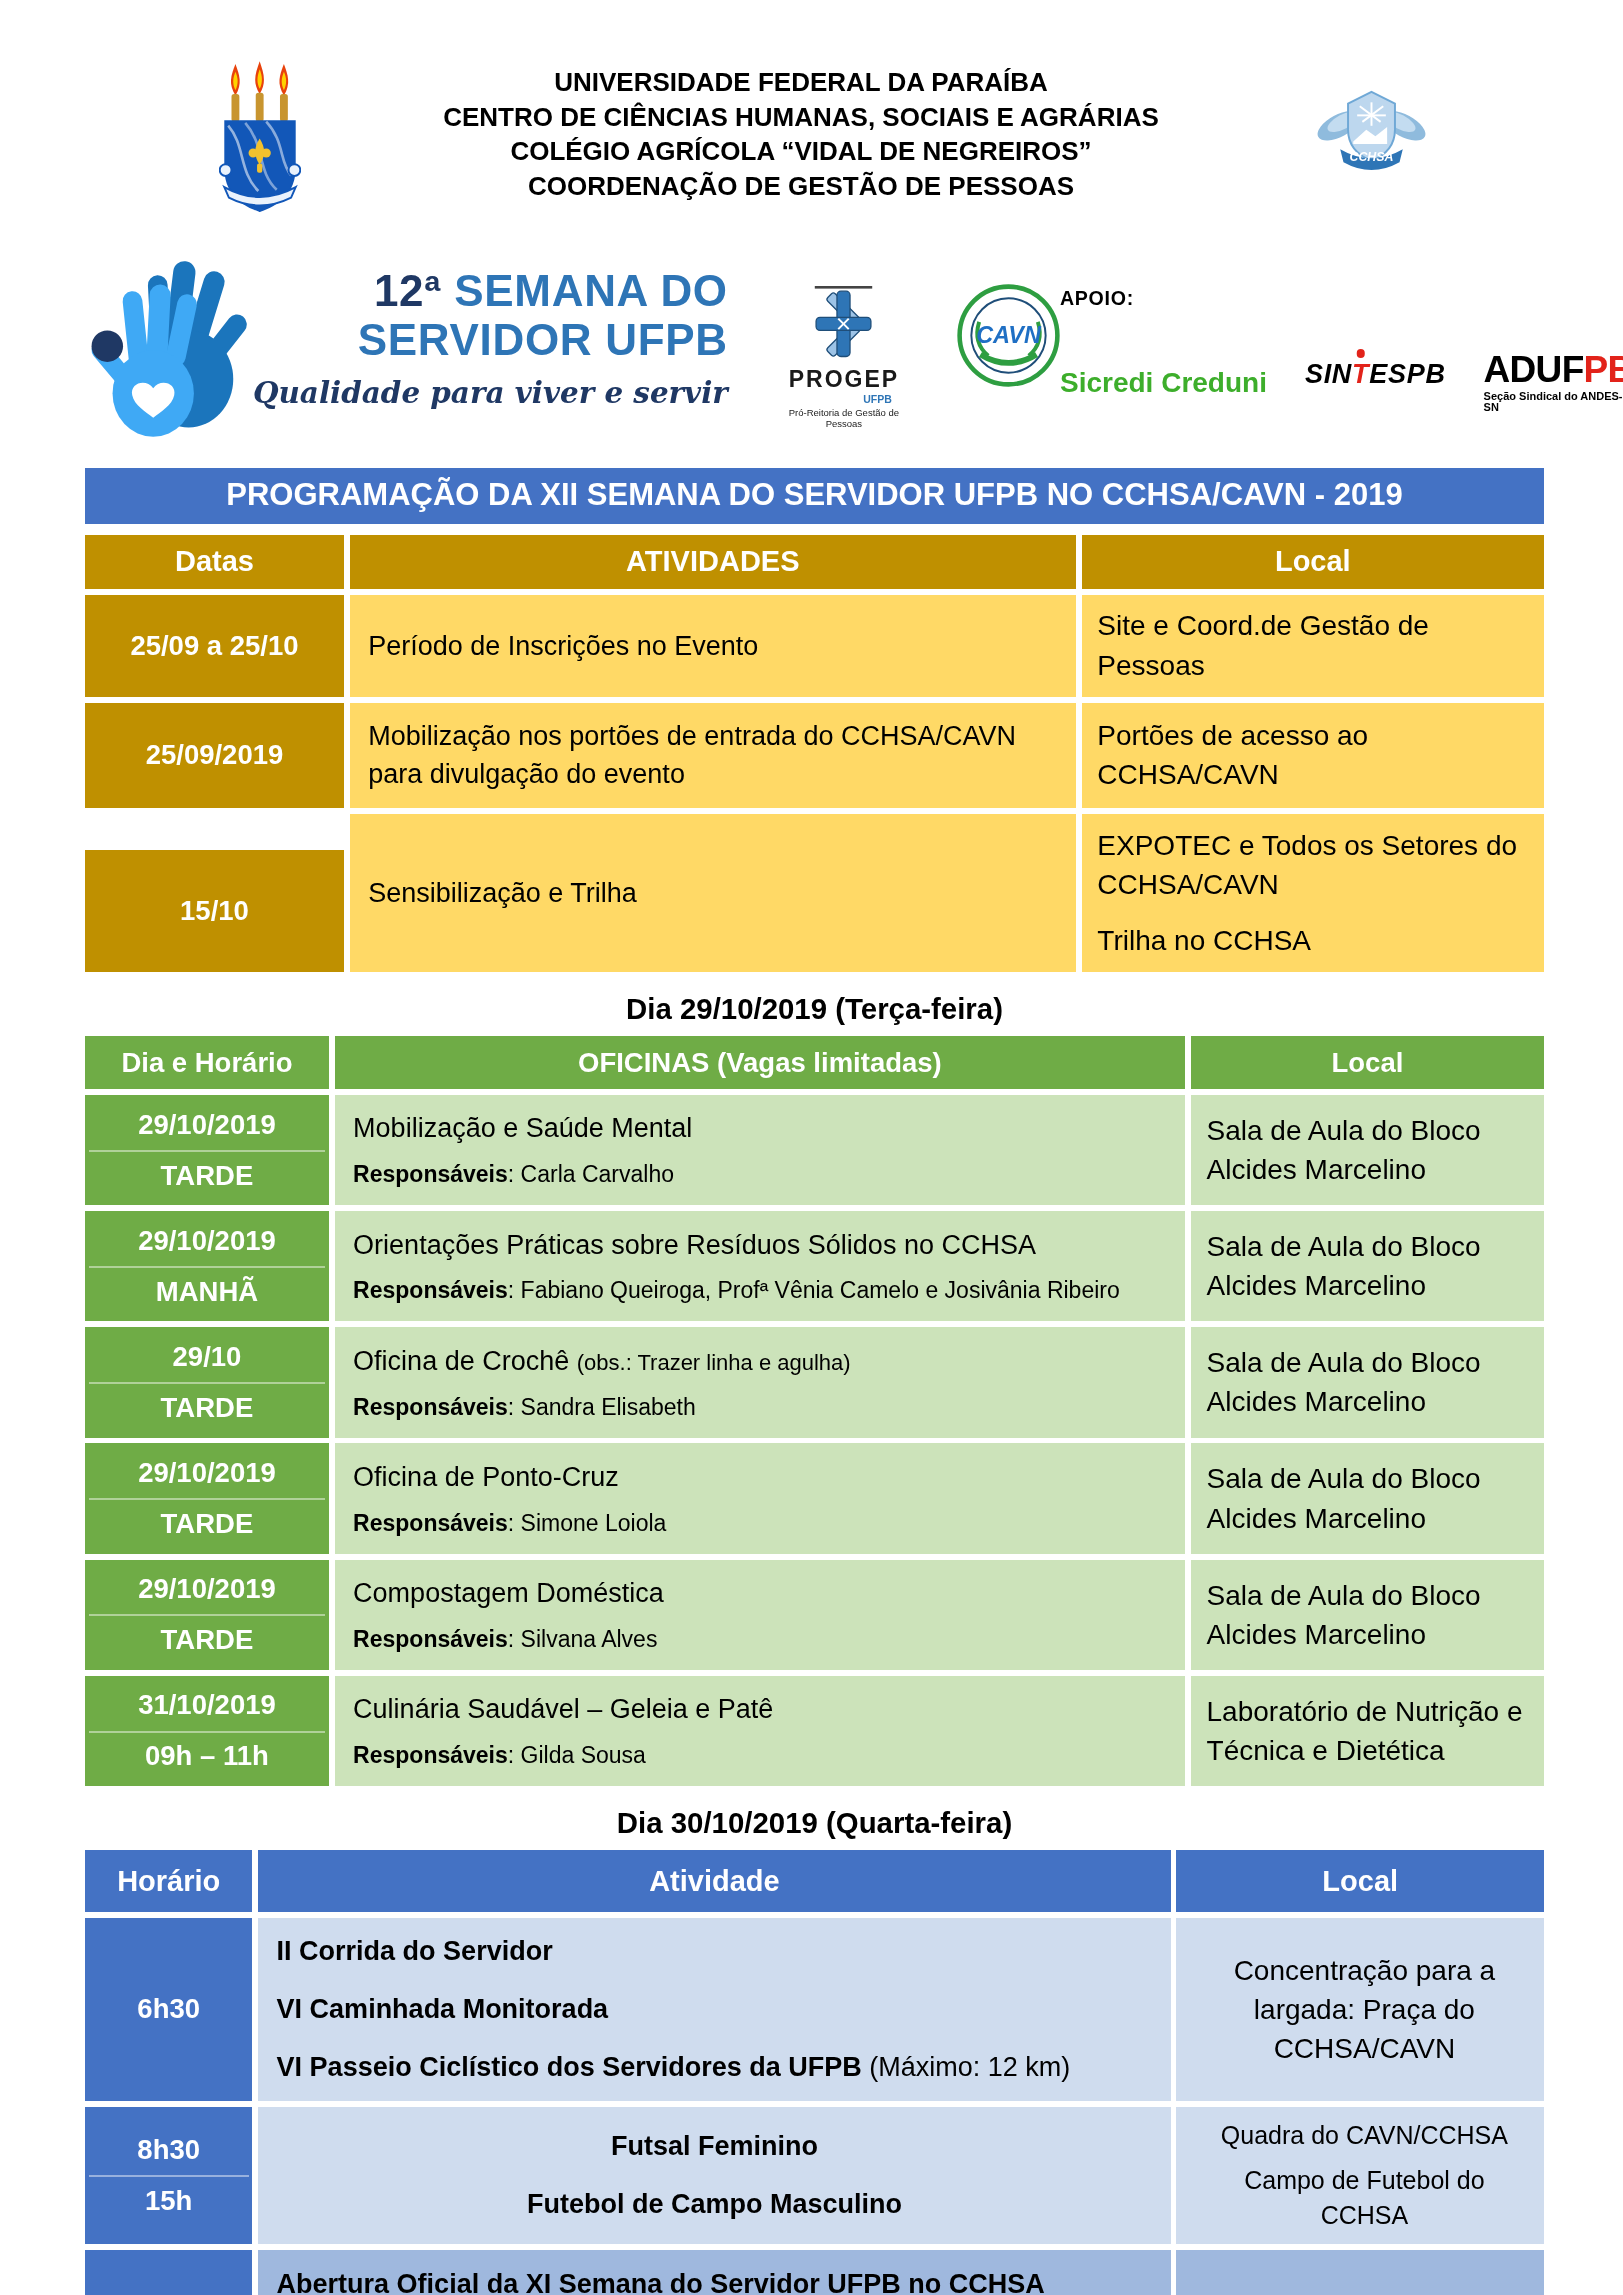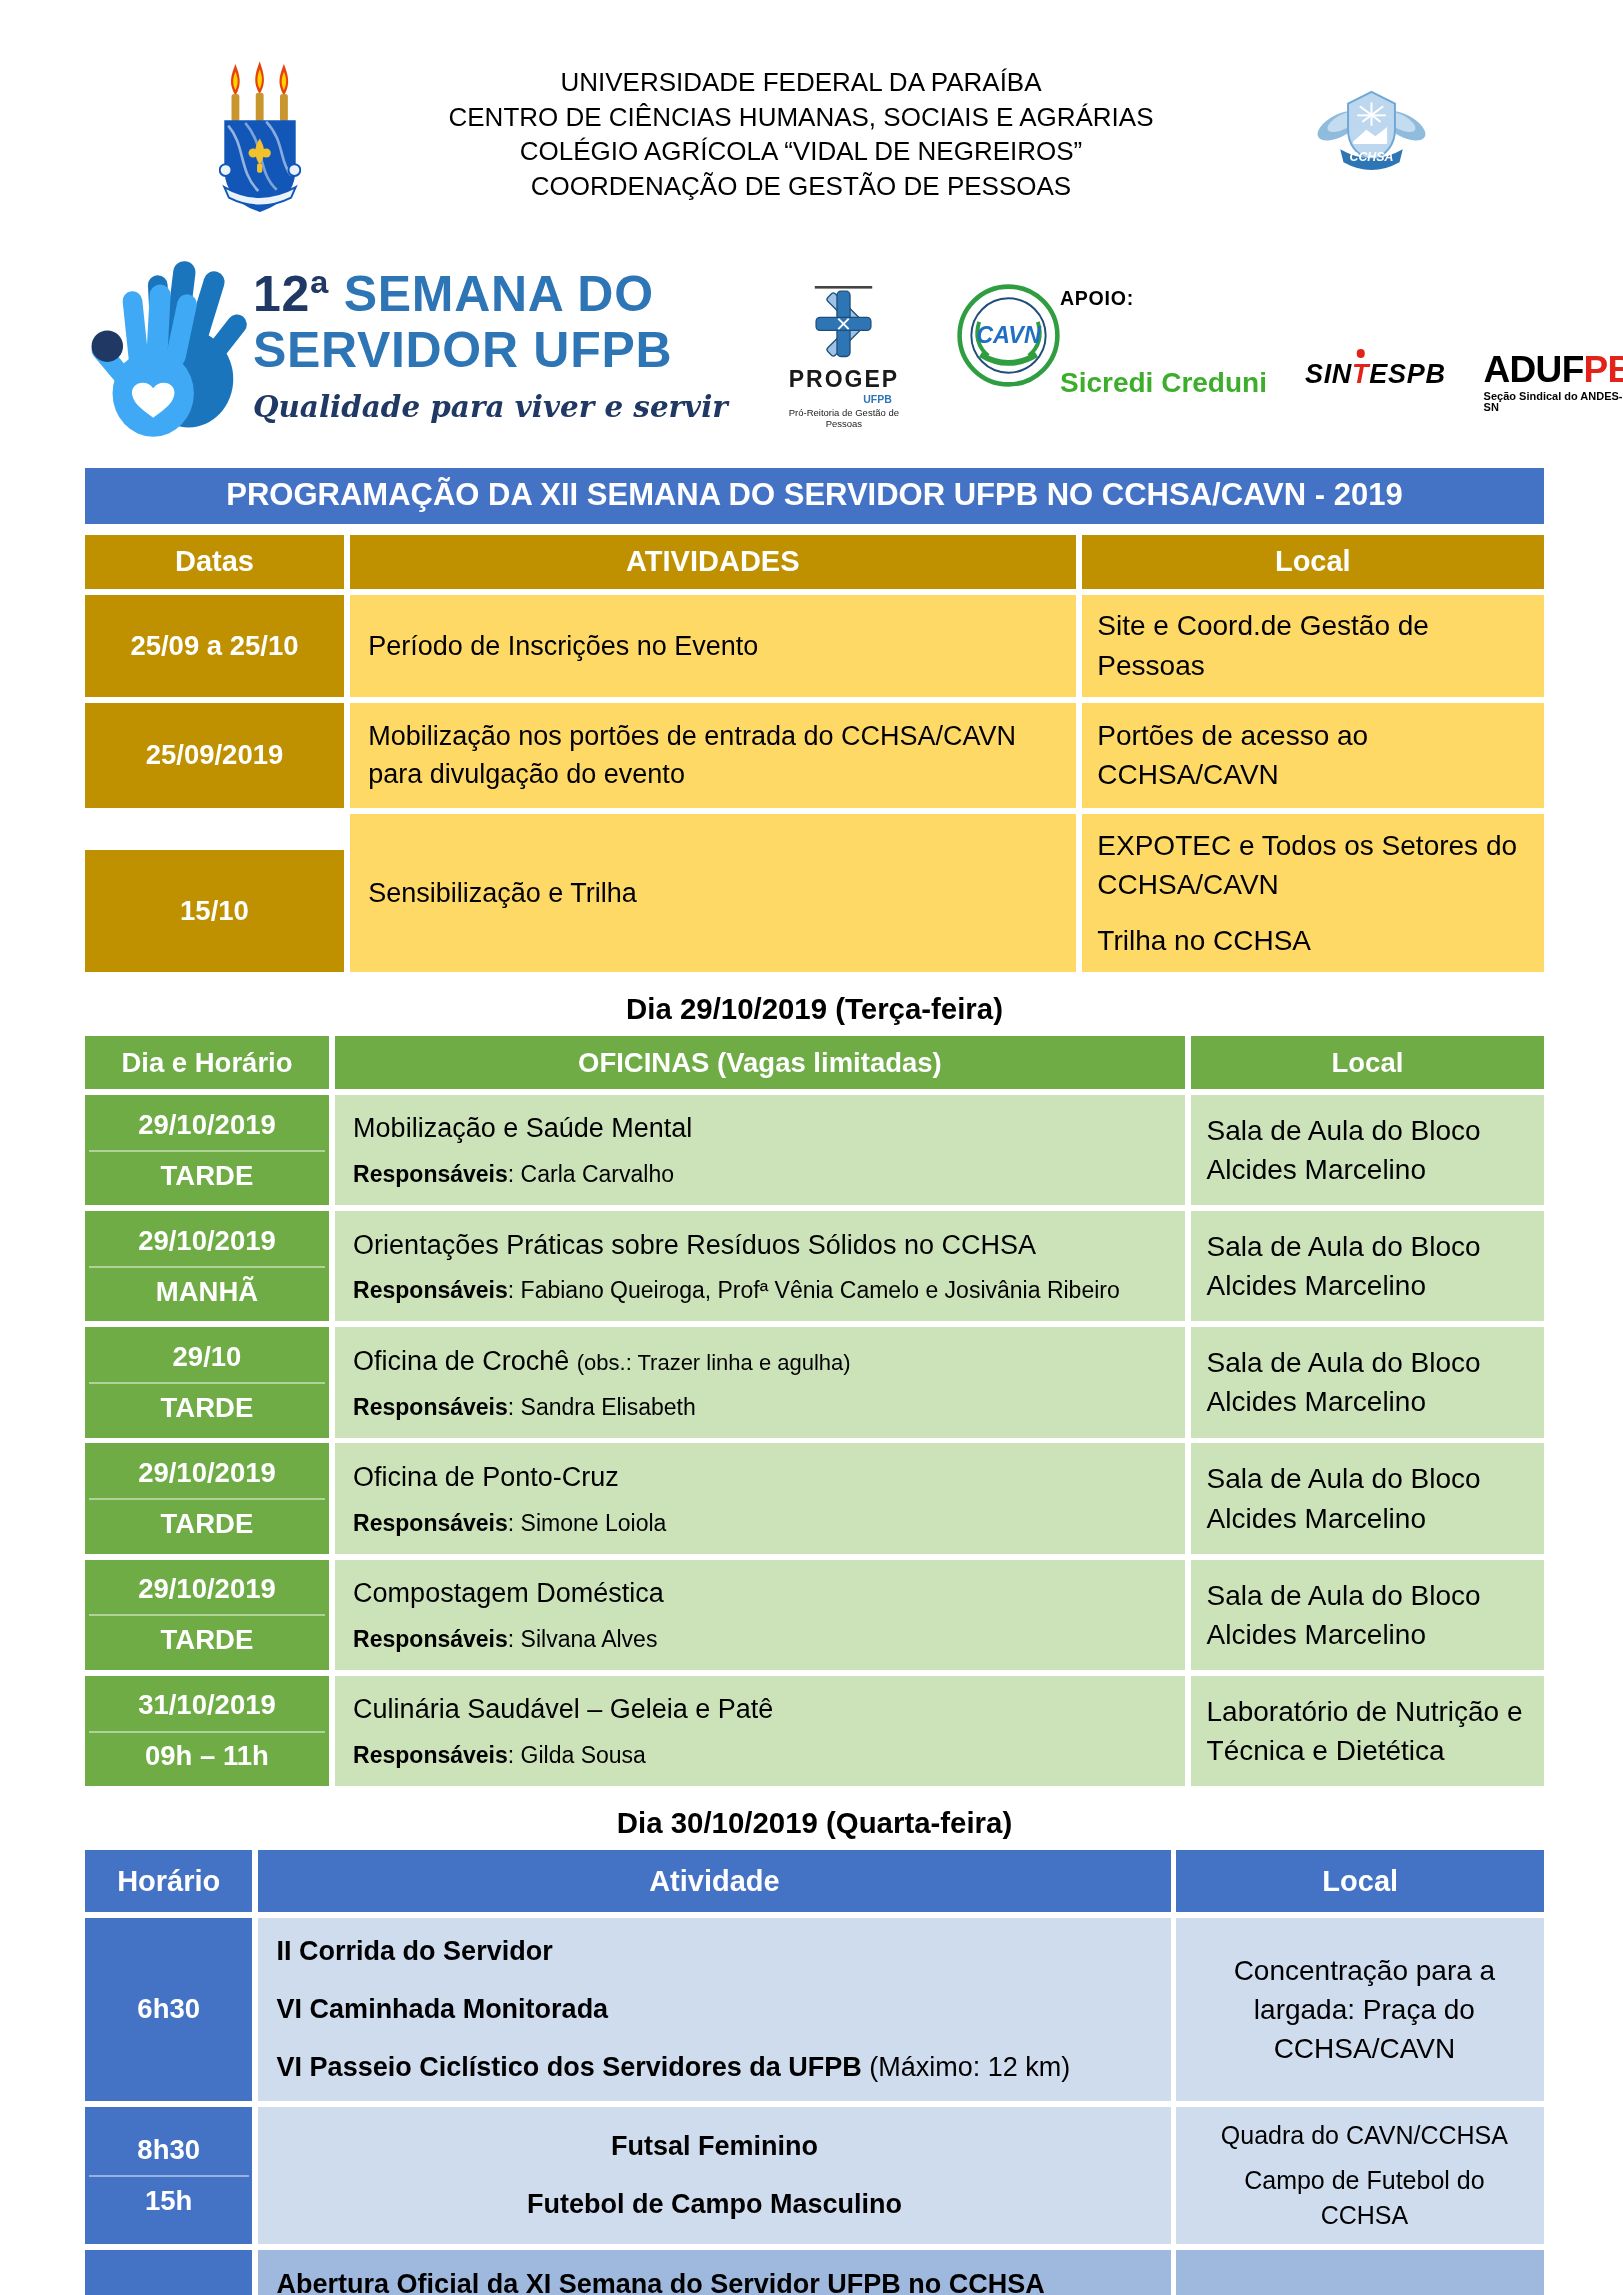--- a/index.html
+++ b/index.html
@@ -4,28 +4,28 @@
 <style>
   html,body { margin:0; padding:0; background:#fff; }
   .page {
     position:relative; width:1623px; min-height:2295px; box-sizing:border-box;
     background:#fff; color:#000; font-family:"Liberation Sans", sans-serif;
     padding:60px 79px 26px 85px;
   }
   
   .uni-header { display:grid; grid-template-columns:222px 1fr 249px; align-items:flex-start; }
   .crest { margin-left:134px; display:block; }
-  .uni-lines { text-align:center; font-weight:normal; font-size:26px; line-height:1.33; padding-top:5.2px; }
+  .uni-lines { text-align:center; font-weight:bold; font-size:26px; line-height:1.33; padding-top:5.2px; }
   .uni-lines span { display:block; }
   .badge-wrap { padding-top:27.5px; padding-left:19.6px; }
   
   .logo-band { display:flex; align-items:flex-start; margin-top:41px; }
   .hands-wrap { width:167px; }
   .semana-text { margin-left:3.9px; padding-top:13px; white-space:nowrap; }
-  .semana-l1, .semana-l2 { font-size:50px; font-weight:bold; color:var(--logo-blue,#2E75B6); line-height:1.12; letter-spacing:0.7px; }
+  .semana-l1, .semana-l2 { font-size:44px; font-weight:bold; color:var(--logo-blue,#2E75B6); line-height:1.12; letter-spacing:0.7px;text-align:right; }
   .semana-num { color:var(--navy,#1F3864); }
   .tagline { font-family:"DejaVu Serif", serif; font-style:italic; font-weight:bold; color:var(--navy,#1F3864); font-size:29.4px; margin-top:10.5px; }
   .progep { margin-left:59px; margin-top:33px; width:131px; text-align:center; }
   .progep-name { font-size:23px; font-weight:bold; color:#1a1a1a; letter-spacing:2px; margin-top:1.3px; }
   .progep-sub { font-size:10.5px; font-weight:bold; color:var(--logo-blue,#2E75B6); text-align:right; margin-right:9.2px; }
   .progep-cap { font-size:9.5px; color:#222; margin-top:1.3px; }
   .cavn-wrap { margin-left:56px; margin-top:31px; }
   .apoio { margin-left:auto; padding-top:34px; width:484px; }
   .apoio-label { font-weight:bold; font-size:19.6px; letter-spacing:0.7px; }
   .sponsors { display:flex; align-items:flex-start; margin-top:41px; gap:38px; }

